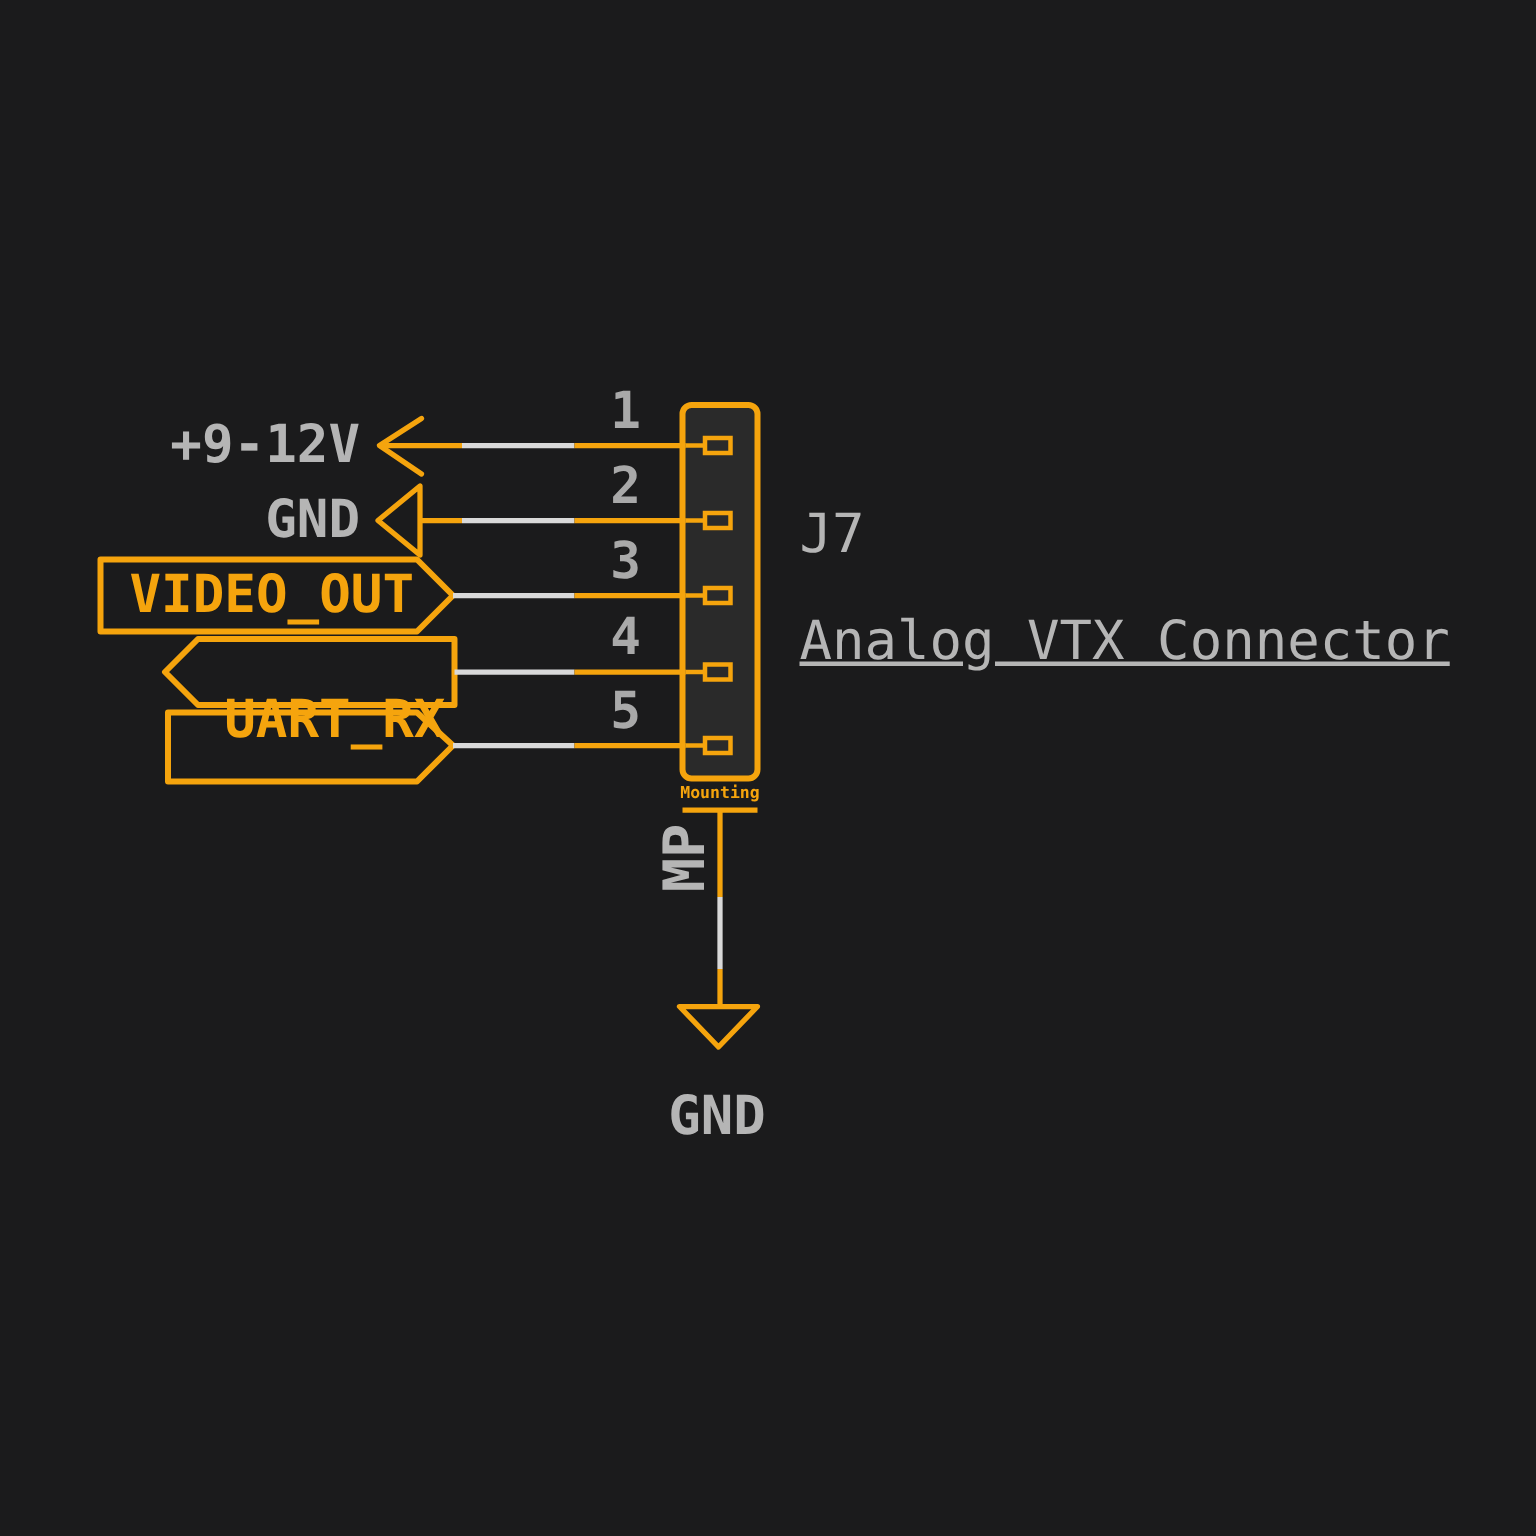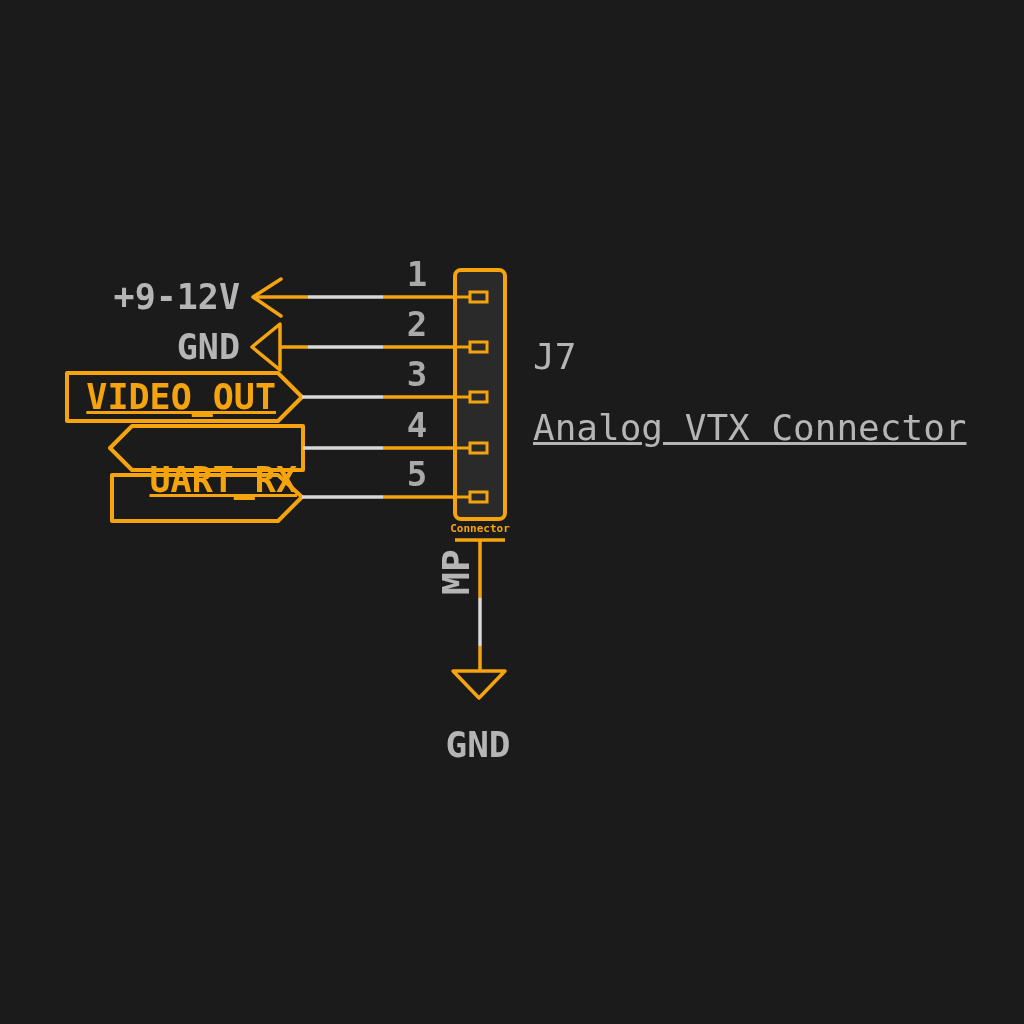--- a/index.html
+++ b/index.html
@@ -28,21 +28,21 @@
   svg .body     { stroke: var(--accent-orange); stroke-width: 4; fill: var(--body-fill); }
   svg .socket   { stroke: var(--accent-orange); stroke-width: 3; fill: none; }
 
   .txt { position: absolute; display: flex; align-items: center; }
   .net {
     color: var(--label-gray); font-size: 35px; font-weight: bold;
     justify-content: flex-end; height: 44px; left: 0; width: 230px; margin-left: 10px;
   }
   .hier {
     color: var(--accent-orange); font-size: 35px; font-weight: bold;
-    justify-content: flex-end; height: 44px; text-decoration: underline;
+    justify-content: flex-end; height: 44px;
   }
   .pin-num {
     color: var(--pin-number-gray); font-size: 34px; font-weight: bold;
     justify-content: center; width: 44px; height: 34px; left: 395px;
   }
   .refdes, .value {
     color: var(--label-gray); font-size: 36px; height: 44px; left: 533px;
   }
   .mounting-name {
     color: var(--accent-orange); font-size: 11px; font-weight: bold;
@@ -124,17 +124,17 @@
 
   <div class="txt pin-num" style="top:257px;">1</div>
   <div class="txt pin-num" style="top:307px;">2</div>
   <div class="txt pin-num" style="top:357px;">3</div>
   <div class="txt pin-num" style="top:408px;">4</div>
   <div class="txt pin-num" style="top:457px;">5</div>
 
   <div class="txt refdes" style="top:334px;">J7</div>
   <div class="txt value" style="top:405px;text-decoration:underline;">Analog VTX Connector</div>
 
-  <div class="txt mounting-name">Connector</div>
+  <div class="txt mounting-name">Mounting</div>
   <div class="txt mp">MP</div>
   <div class="txt gnd-bottom">GND</div>
 
 </div>
 
 </body></html>

